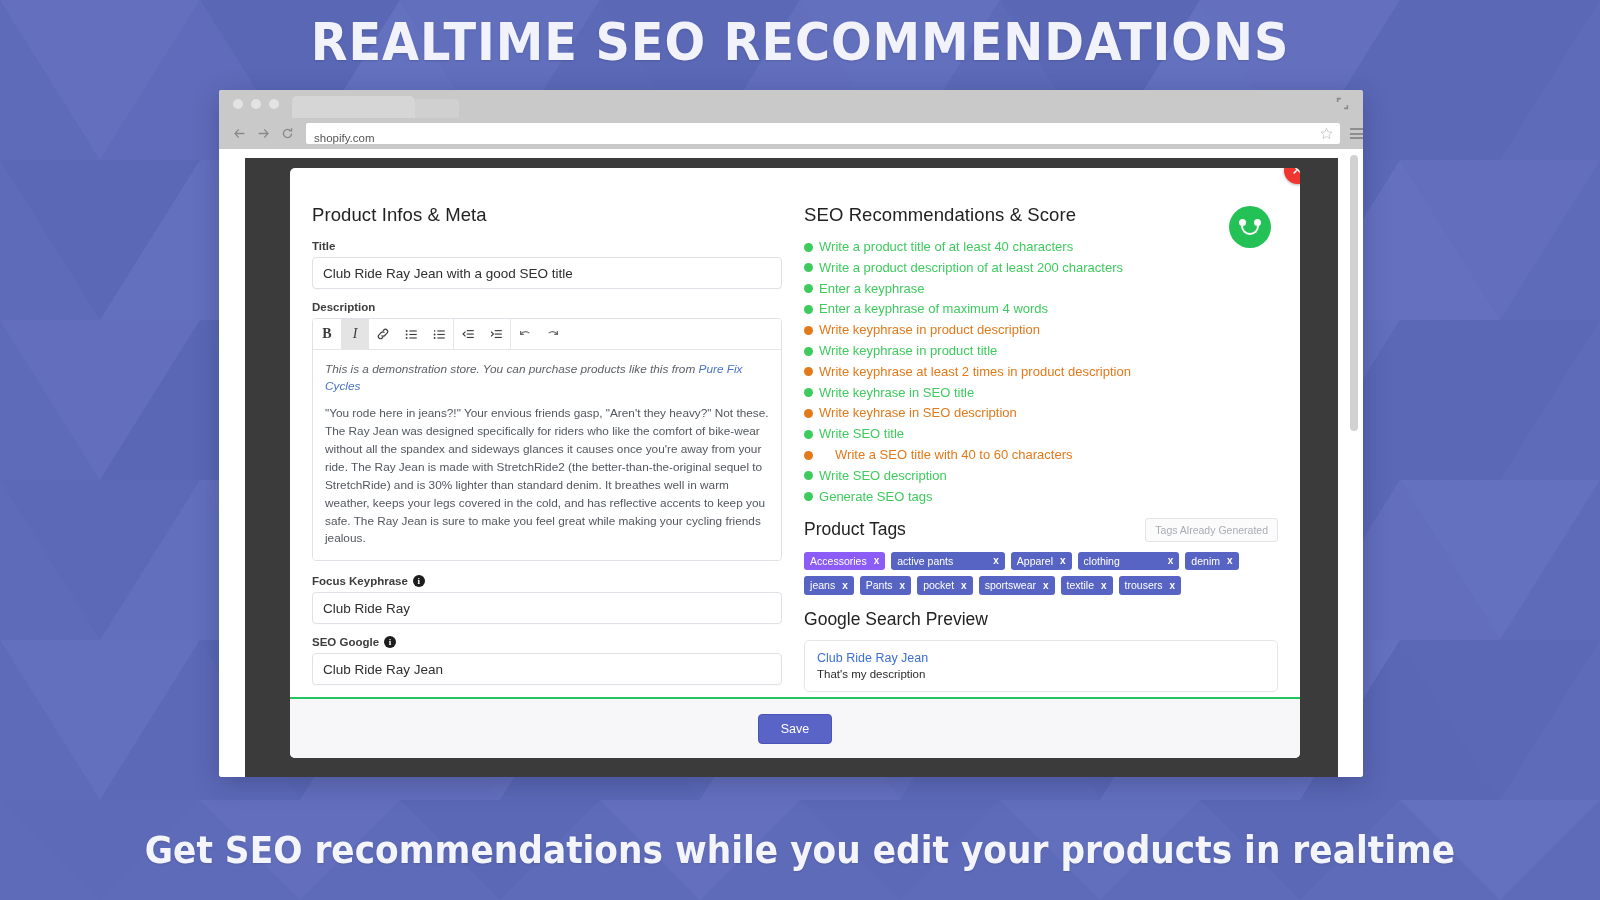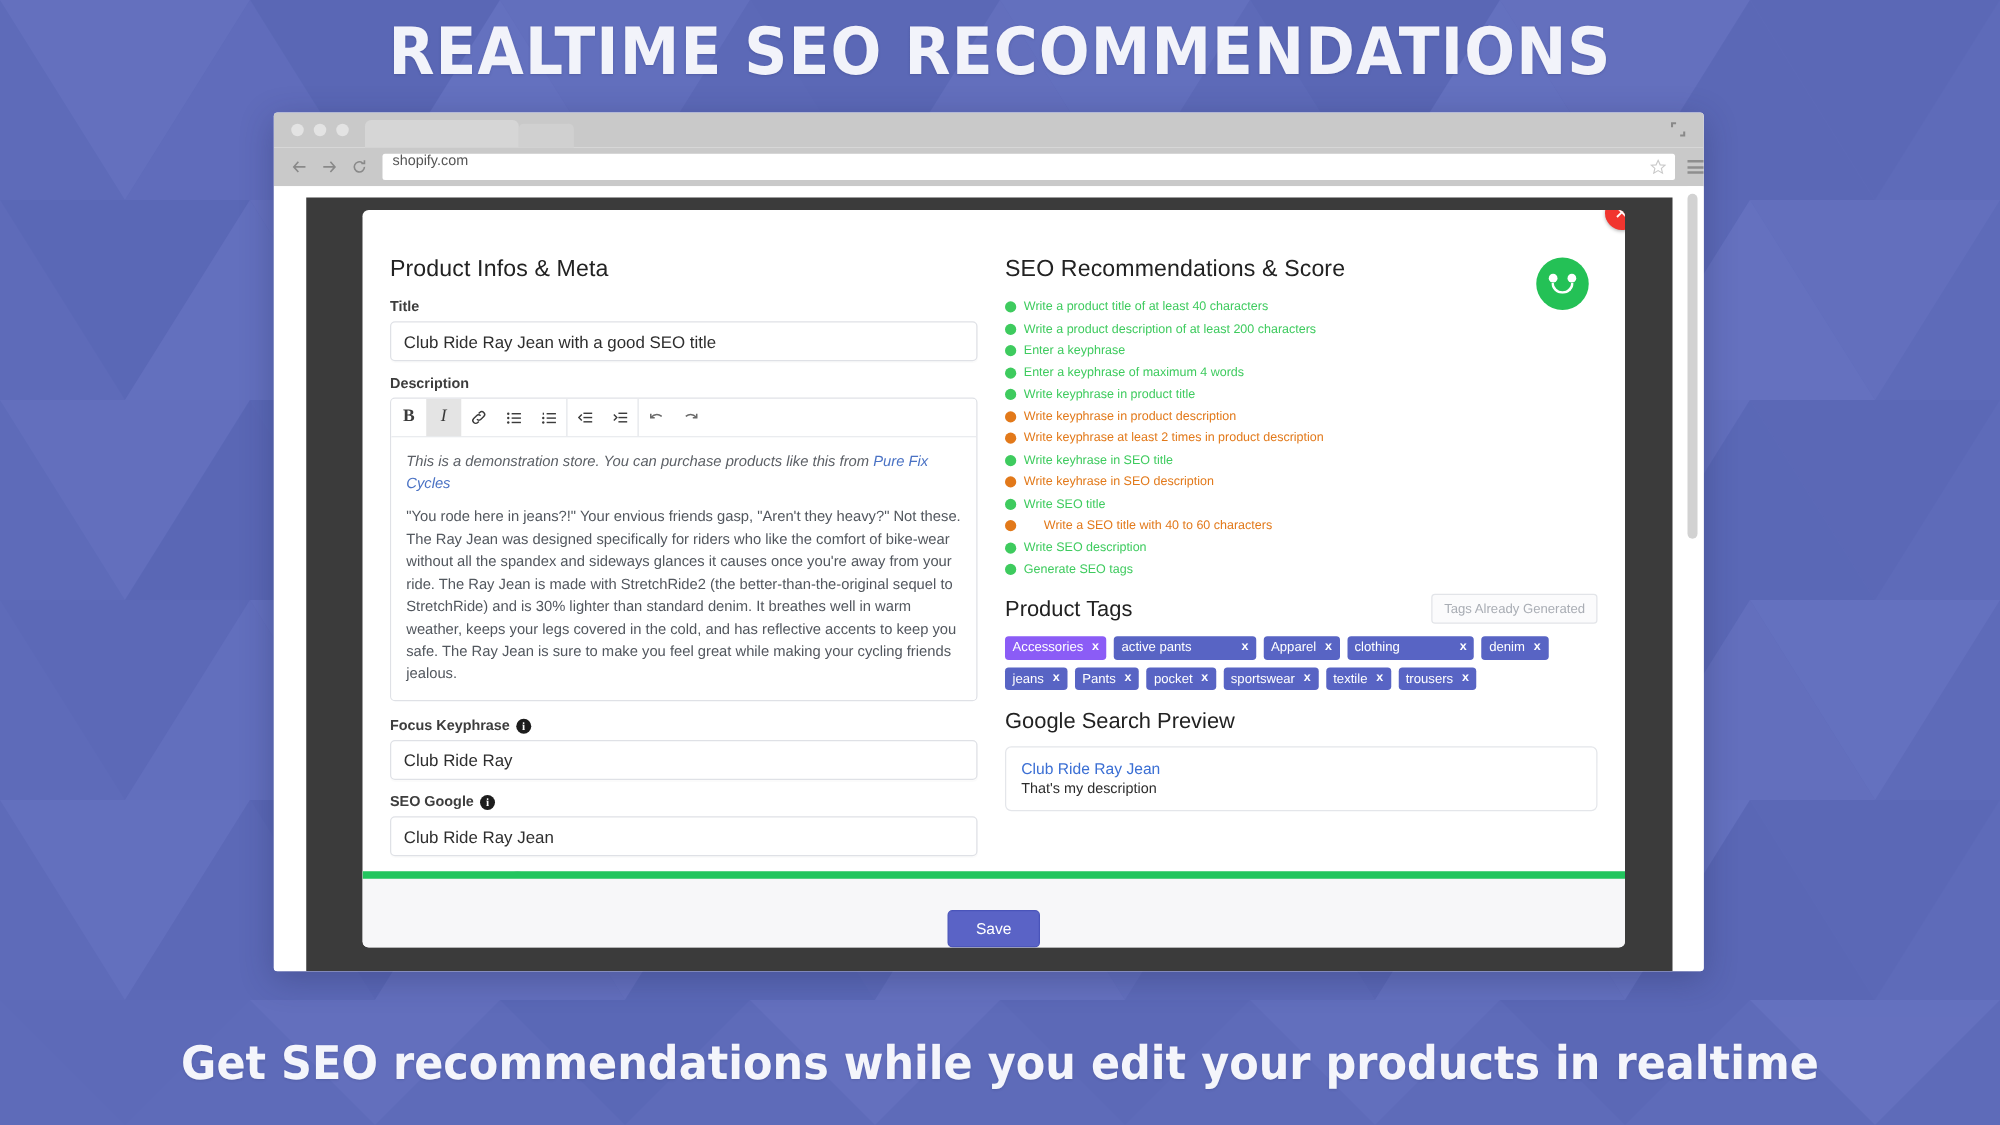--- a/index.html
+++ b/index.html
@@ -74,21 +74,21 @@
     position: relative;
     height: 31px; background: #c9c9c9;
     display: flex; align-items: center;
   }
   .nav-btns { display: flex; align-items: center; gap: 11px; margin-left: 14px; }
   .nav-ico { width: 13px; height: 13px; opacity: .55; }
   .urlbar {
     margin-left: 12px;
     width: 1053px; height: 21px;
     background: #fff; border-radius: 2px;
-    display: flex; align-items: flex-start;
+    display: flex; align-items: flex-end;
     padding: 0 8px;
     position: relative;
   }
   .urlbar .url-text {
     font-size: 11.5px; color: #555;
     font-family: "Liberation Sans", sans-serif;
   }
   .star { position: absolute; right: 7px; top: 4px; width: 13px; height: 13px; opacity: .45; }
   .hamburger { margin-left: 10px; display: flex; flex-direction: column; gap: 2.5px; opacity: .5; }
   .hamburger span { display: block; width: 13px; height: 2px; background: #555; }
@@ -210,21 +210,21 @@
     font-style: italic; font-size: 11.8px; color: #5c6066;
     margin-bottom: 11px; line-height: 1.4;
   }
   .ed-intro a { color: #4a72c4; text-decoration: none; }
   .ed-para { font-size: 11.8px; color: #52575e; line-height: 1.52; }
 
   
   .rec-list { margin-top: 3px; }
   .rec-item {
     display: flex; align-items: center; gap: 6px;
-    font-size: 10px;
+    font-size: 13px;
     margin-bottom: 6.5px;
     line-height: 1.1;
   }
   .rec-dot { width: 9px; height: 9px; border-radius: 50%; flex: 0 0 auto; }
   .smiley {
     position: absolute; right: 7px; top: 2px;
     width: 42px; height: 42px; border-radius: 50%;
     background: #24c156;
   }
   .smiley .eye {
@@ -271,22 +271,22 @@
     padding: 10px 12px 12px 12px;
     height: 52px;
   }
   .gp-title { color: #3b6fd4; font-size: 12.5px; margin-bottom: 3px; }
   .gp-desc { color: #2b2b2b; font-size: 11.5px; }
 
   .modal-footer {
     position: absolute; left: 0; bottom: 0;
     width: 100%; height: 61px;
     background: #f7f7f9;
-    border-top: 6px solid #22c55e;
-    display: flex; align-items: flex-end; justify-content: center;
+    border-top: 2px solid #22c55e;
+    display: flex; align-items: center; justify-content: center;
   }
   .save-btn {
     background: #5a63c6;
     border: 1px solid #4a54ba;
     color: #fff;
     font-size: 12.5px;
     padding: 7px 22px;
     border-radius: 4px;
   }
 </style>
@@ -566,26 +566,26 @@
               </div>
               <div class="rec-item">
                 <span class="rec-dot" style="background: rgb(62, 203, 94);"></span>
                 <span style="color: rgb(62, 203, 94);">Enter a keyphrase</span>
               </div>
               <div class="rec-item">
                 <span class="rec-dot" style="background: rgb(62, 203, 94);"></span>
                 <span style="color: rgb(62, 203, 94);">Enter a keyphrase of maximum 4 words</span>
               </div>
               <div class="rec-item">
-                <span class="rec-dot" style="background: rgb(62, 203, 94);"></span>
-                <span style="color: rgb(62, 203, 94);">Write keyphrase in product title</span>
-              </div>
-              <div class="rec-item">
                 <span class="rec-dot" style="background: rgb(226, 121, 26);"></span>
                 <span style="color: rgb(226, 121, 26);">Write keyphrase in product description</span>
+              </div>
+              <div class="rec-item">
+                <span class="rec-dot" style="background: rgb(62, 203, 94);"></span>
+                <span style="color: rgb(62, 203, 94);">Write keyphrase in product title</span>
               </div>
               <div class="rec-item">
                 <span class="rec-dot" style="background: rgb(226, 121, 26);"></span>
                 <span style="color: rgb(226, 121, 26);">Write keyphrase at least 2 times in product description</span>
               </div>
               <div class="rec-item">
                 <span class="rec-dot" style="background: rgb(62, 203, 94);"></span>
                 <span style="color: rgb(62, 203, 94);">Write keyhrase in SEO title</span>
               </div>
               <div class="rec-item">

